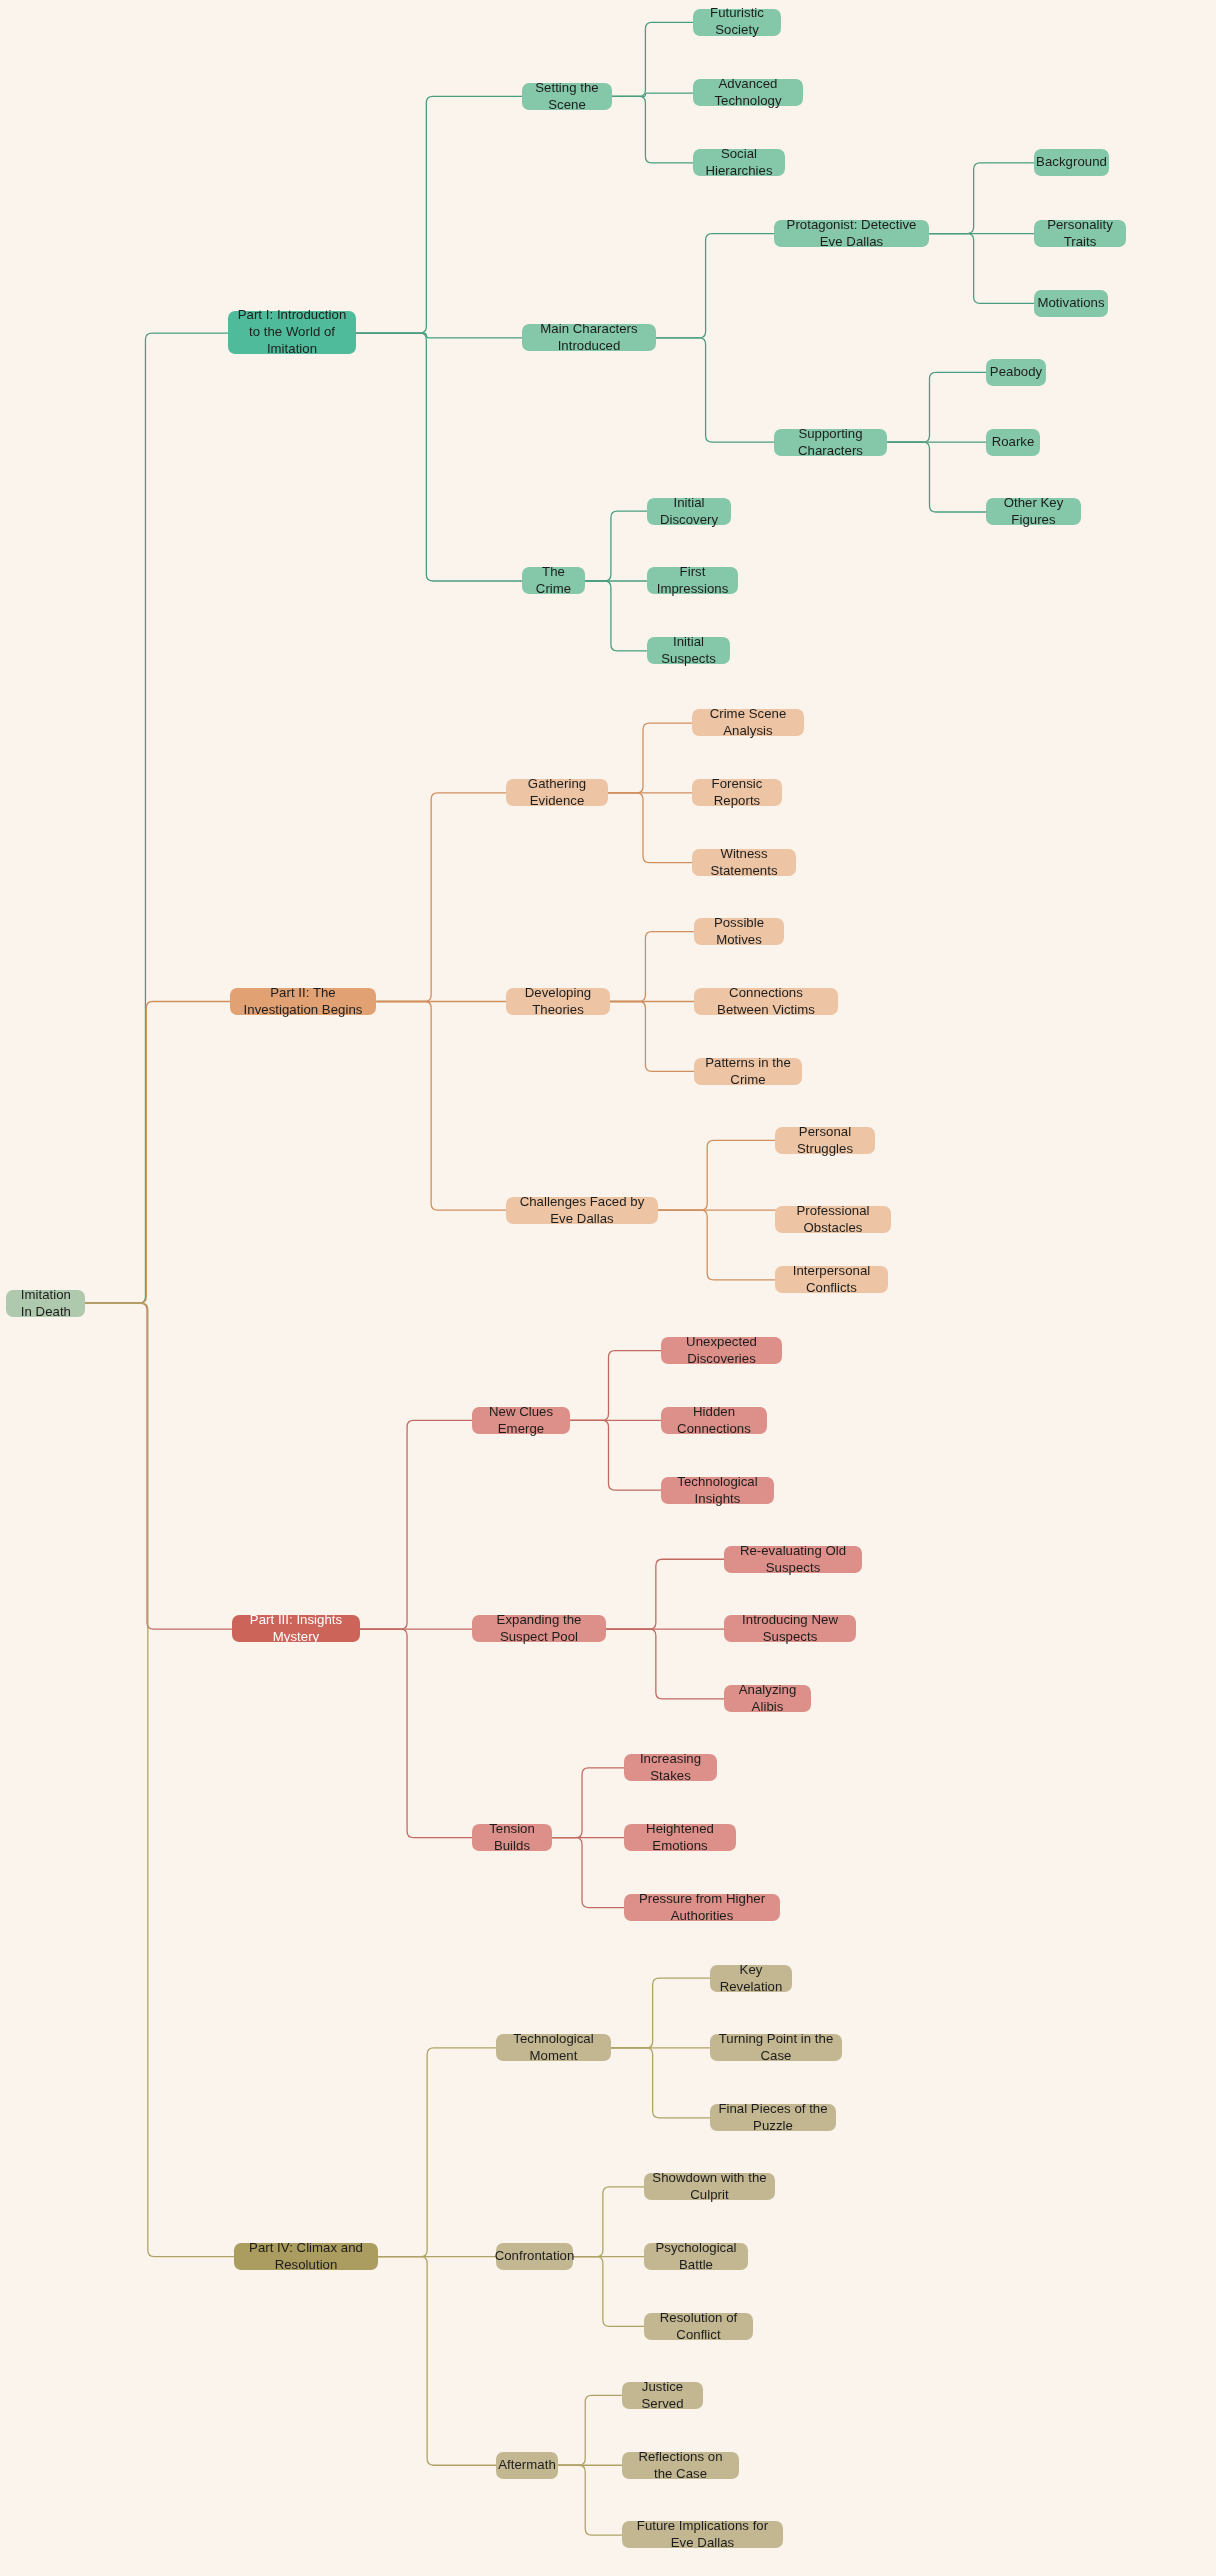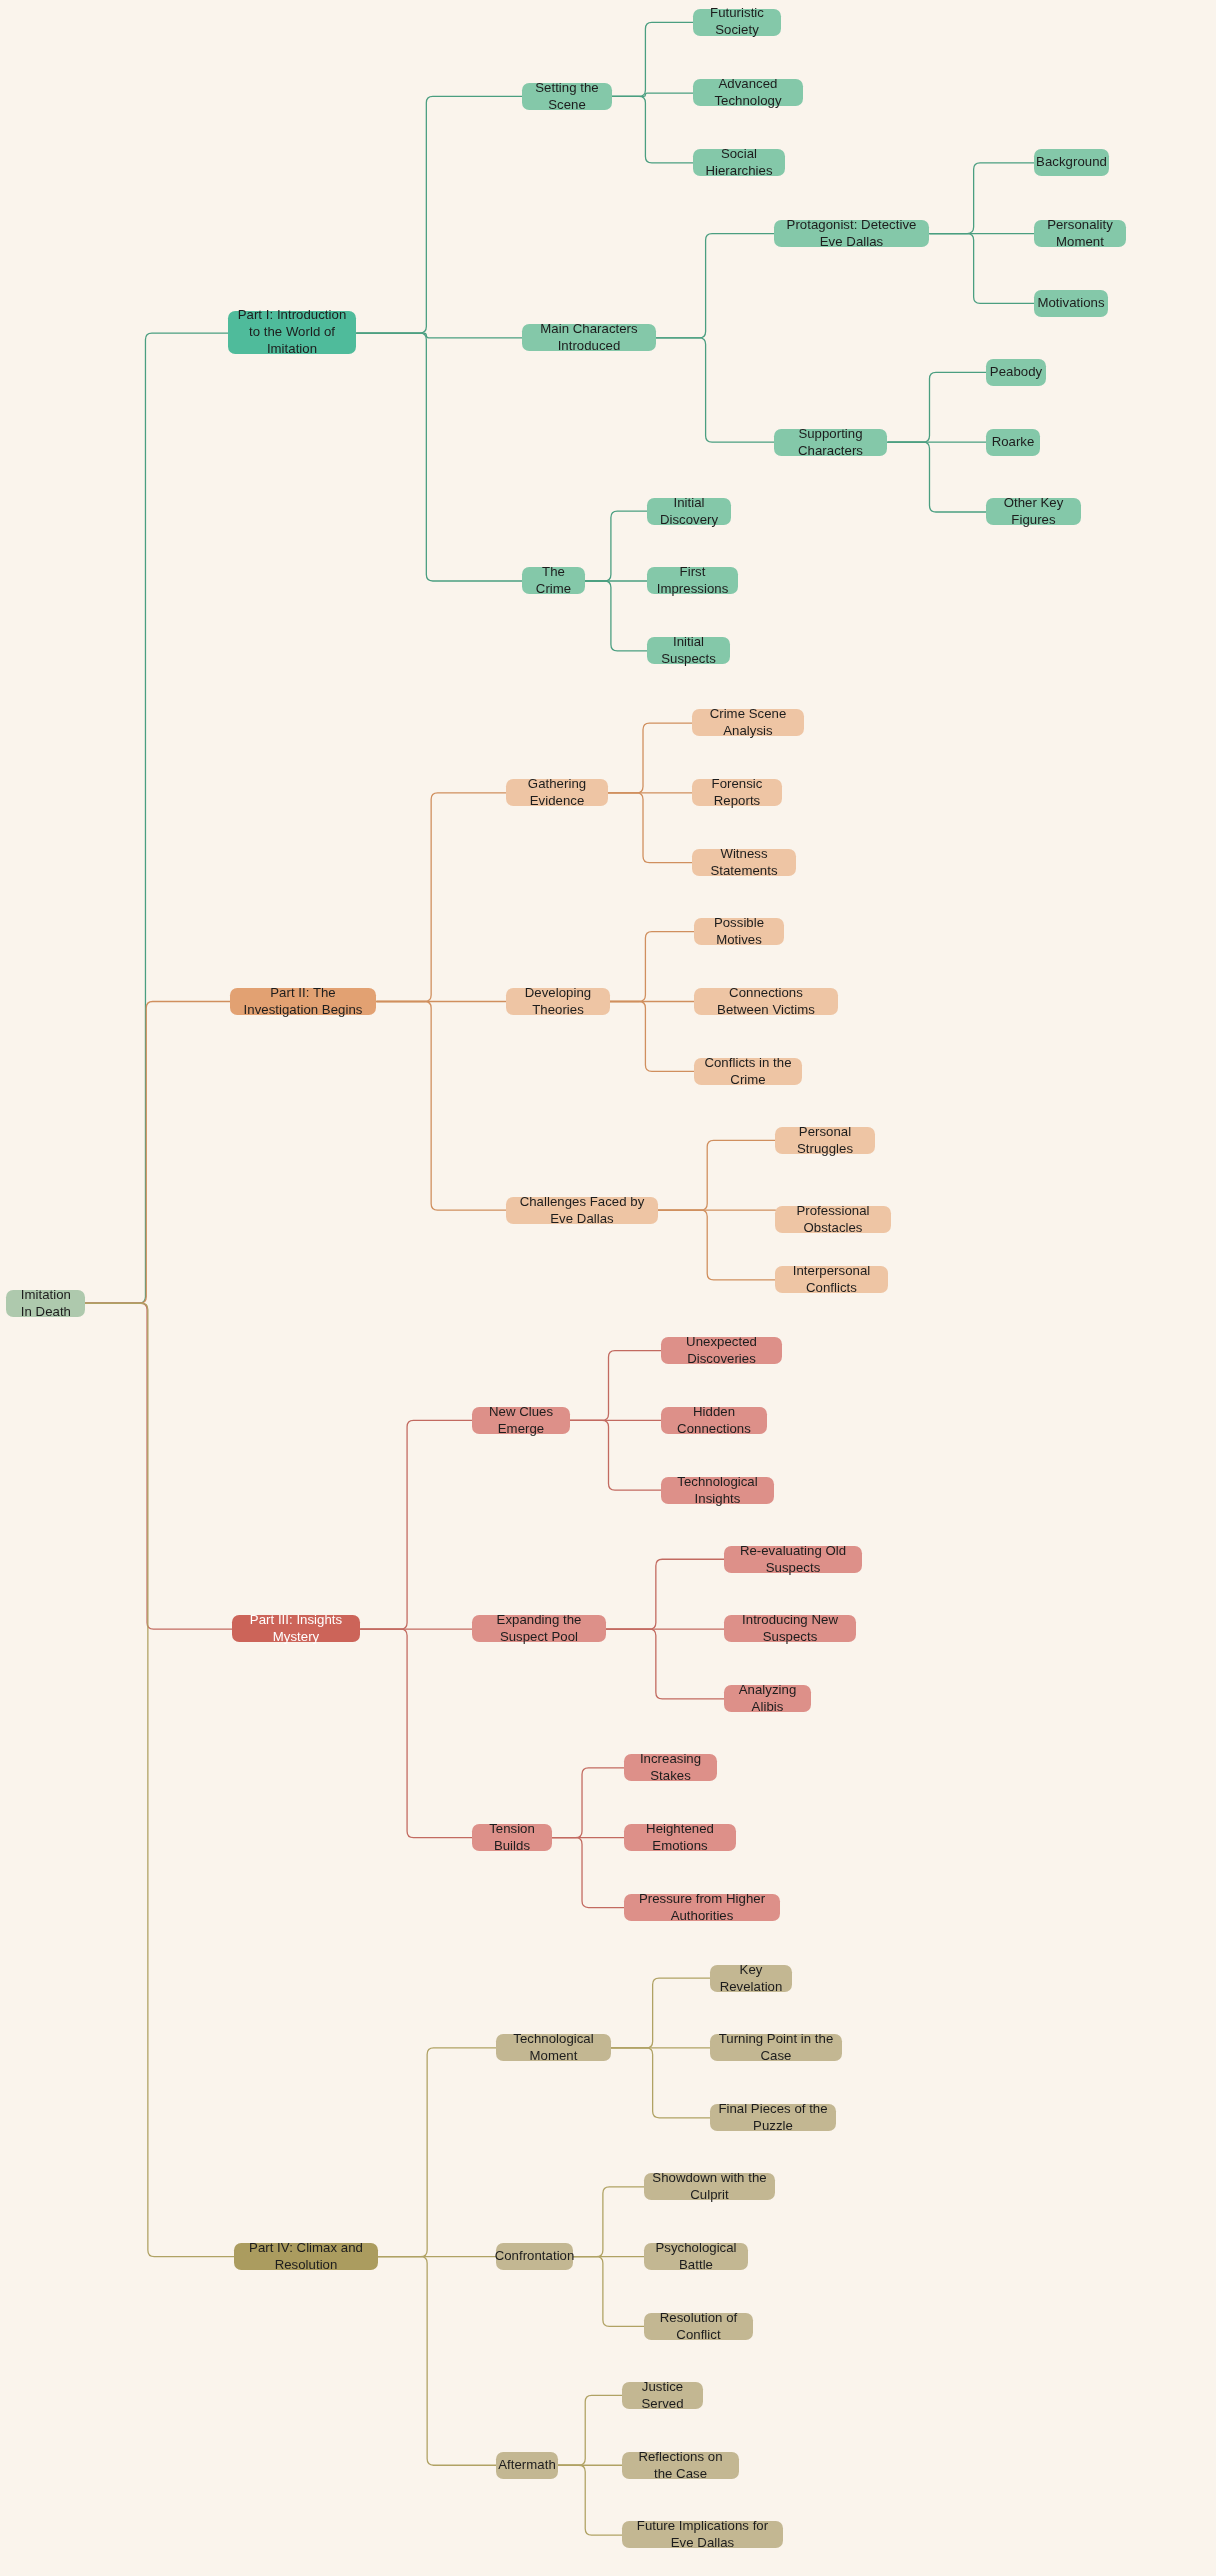--- a/index.html
+++ b/index.html
@@ -93,39 +93,39 @@
 <div class="node root" style="left: 6.4px; top: 1290px; width: 79px; height: 27px; background: rgb(174, 201, 173); color: rgb(29, 29, 29); font-size: 13.2px;">Imitation In Death</div>
     <div class="node" style="left: 228px; top: 311px; width: 128px; height: 43px; background: rgb(79, 187, 155); color: rgb(29, 29, 29); font-size: 13.2px;">Part I: Introduction to the World of
 Imitation</div>
     <div class="node" style="left: 522px; top: 83px; width: 90px; height: 27px; background: rgb(132, 200, 169); color: rgb(29, 29, 29); font-size: 13.2px;">Setting the Scene</div>
     <div class="node" style="left: 693px; top: 8.8px; width: 88px; height: 27px; background: rgb(132, 200, 169); color: rgb(29, 29, 29); font-size: 13.2px;">Futuristic Society</div>
     <div class="node" style="left: 693px; top: 79px; width: 110px; height: 27px; background: rgb(132, 200, 169); color: rgb(29, 29, 29); font-size: 13.2px;">Advanced Technology</div>
     <div class="node" style="left: 693px; top: 149px; width: 92px; height: 27px; background: rgb(132, 200, 169); color: rgb(29, 29, 29); font-size: 13.2px;">Social Hierarchies</div>
     <div class="node" style="left: 522px; top: 324px; width: 134px; height: 27px; background: rgb(132, 200, 169); color: rgb(29, 29, 29); font-size: 13.2px;">Main Characters Introduced</div>
     <div class="node" style="left: 774px; top: 220px; width: 155px; height: 27px; background: rgb(132, 200, 169); color: rgb(29, 29, 29); font-size: 13.2px;">Protagonist: Detective Eve Dallas</div>
     <div class="node" style="left: 1034px; top: 149px; width: 75px; height: 27px; background: rgb(132, 200, 169); color: rgb(29, 29, 29); font-size: 13.2px;">Background</div>
-    <div class="node" style="left: 1034px; top: 220px; width: 92px; height: 27px; background: rgb(132, 200, 169); color: rgb(29, 29, 29); font-size: 13.2px;">Personality Moment</div>
+    <div class="node" style="left: 1034px; top: 220px; width: 92px; height: 27px; background: rgb(132, 200, 169); color: rgb(29, 29, 29); font-size: 13.2px;">Personality Traits</div>
     <div class="node" style="left: 1034px; top: 290px; width: 74px; height: 27px; background: rgb(132, 200, 169); color: rgb(29, 29, 29); font-size: 13.2px;">Motivations</div>
     <div class="node" style="left: 774px; top: 429px; width: 113px; height: 27px; background: rgb(132, 200, 169); color: rgb(29, 29, 29); font-size: 13.2px;">Supporting Characters</div>
     <div class="node" style="left: 986px; top: 359px; width: 60px; height: 27px; background: rgb(132, 200, 169); color: rgb(29, 29, 29); font-size: 13.2px;">Peabody</div>
     <div class="node" style="left: 986px; top: 429px; width: 54px; height: 27px; background: rgb(132, 200, 169); color: rgb(29, 29, 29); font-size: 13.2px;">Roarke</div>
     <div class="node" style="left: 986px; top: 498px; width: 95px; height: 27px; background: rgb(132, 200, 169); color: rgb(29, 29, 29); font-size: 13.2px;">Other Key Figures</div>
     <div class="node" style="left: 522px; top: 567px; width: 63px; height: 27px; background: rgb(132, 200, 169); color: rgb(29, 29, 29); font-size: 13.2px;">The Crime</div>
     <div class="node" style="left: 647px; top: 498px; width: 84px; height: 27px; background: rgb(132, 200, 169); color: rgb(29, 29, 29); font-size: 13.2px;">Initial Discovery</div>
     <div class="node" style="left: 647px; top: 567px; width: 91px; height: 27px; background: rgb(132, 200, 169); color: rgb(29, 29, 29); font-size: 13.2px;">First Impressions</div>
     <div class="node" style="left: 647px; top: 637px; width: 83px; height: 27px; background: rgb(132, 200, 169); color: rgb(29, 29, 29); font-size: 13.2px;">Initial Suspects</div>
     <div class="node" style="left: 230px; top: 988px; width: 146px; height: 27px; background: rgb(226, 161, 114); color: rgb(29, 29, 29); font-size: 13.2px;">Part II: The Investigation Begins</div>
     <div class="node" style="left: 506px; top: 779px; width: 102px; height: 27px; background: rgb(238, 197, 164); color: rgb(29, 29, 29); font-size: 13.2px;">Gathering Evidence</div>
     <div class="node" style="left: 692px; top: 709px; width: 112px; height: 27px; background: rgb(238, 197, 164); color: rgb(29, 29, 29); font-size: 13.2px;">Crime Scene Analysis</div>
     <div class="node" style="left: 692px; top: 779px; width: 90px; height: 27px; background: rgb(238, 197, 164); color: rgb(29, 29, 29); font-size: 13.2px;">Forensic Reports</div>
     <div class="node" style="left: 692px; top: 849px; width: 104px; height: 27px; background: rgb(238, 197, 164); color: rgb(29, 29, 29); font-size: 13.2px;">Witness Statements</div>
     <div class="node" style="left: 506px; top: 988px; width: 104px; height: 27px; background: rgb(238, 197, 164); color: rgb(29, 29, 29); font-size: 13.2px;">Developing Theories</div>
     <div class="node" style="left: 694px; top: 918px; width: 90px; height: 27px; background: rgb(238, 197, 164); color: rgb(29, 29, 29); font-size: 13.2px;">Possible Motives</div>
     <div class="node" style="left: 694px; top: 988px; width: 144px; height: 27px; background: rgb(238, 197, 164); color: rgb(29, 29, 29); font-size: 13.2px;">Connections Between Victims</div>
-    <div class="node" style="left: 694px; top: 1058px; width: 108px; height: 27px; background: rgb(238, 197, 164); color: rgb(29, 29, 29); font-size: 13.2px;">Conflicts in the Crime</div>
+    <div class="node" style="left: 694px; top: 1058px; width: 108px; height: 27px; background: rgb(238, 197, 164); color: rgb(29, 29, 29); font-size: 13.2px;">Patterns in the Crime</div>
     <div class="node" style="left: 506px; top: 1197px; width: 152px; height: 27px; background: rgb(238, 197, 164); color: rgb(29, 29, 29); font-size: 13.2px;">Challenges Faced by Eve Dallas</div>
     <div class="node" style="left: 775px; top: 1127px; width: 100px; height: 27px; background: rgb(238, 197, 164); color: rgb(29, 29, 29); font-size: 13.2px;">Personal Struggles</div>
     <div class="node" style="left: 775px; top: 1197px; width: 116px; height: 27px; background: rgb(238, 197, 164); color: rgb(29, 29, 29); font-size: 13.2px; margin-top: 9px;">Professional Obstacles</div>
     <div class="node" style="left: 775px; top: 1266px; width: 113px; height: 27px; background: rgb(238, 197, 164); color: rgb(29, 29, 29); font-size: 13.2px;">Interpersonal Conflicts</div>
     <div class="node white-text" style="left: 232px; top: 1615px; width: 128px; height: 27px; background: rgb(204, 100, 89); color: rgb(255, 255, 255); font-size: 13.2px;">Part III: Insights Mystery</div>
     <div class="node" style="left: 472px; top: 1407px; width: 98px; height: 27px; background: rgb(221, 144, 137); color: rgb(29, 29, 29); font-size: 13.2px;">New Clues Emerge</div>
     <div class="node" style="left: 661px; top: 1337px; width: 121px; height: 27px; background: rgb(221, 144, 137); color: rgb(29, 29, 29); font-size: 13.2px;">Unexpected Discoveries</div>
     <div class="node" style="left: 661px; top: 1407px; width: 106px; height: 27px; background: rgb(221, 144, 137); color: rgb(29, 29, 29); font-size: 13.2px;">Hidden Connections</div>
     <div class="node" style="left: 661px; top: 1477px; width: 113px; height: 27px; background: rgb(221, 144, 137); color: rgb(29, 29, 29); font-size: 13.2px;">Technological Insights</div>
     <div class="node" style="left: 472px; top: 1615px; width: 134px; height: 27px; background: rgb(221, 144, 137); color: rgb(29, 29, 29); font-size: 13.2px;">Expanding the Suspect Pool</div>

